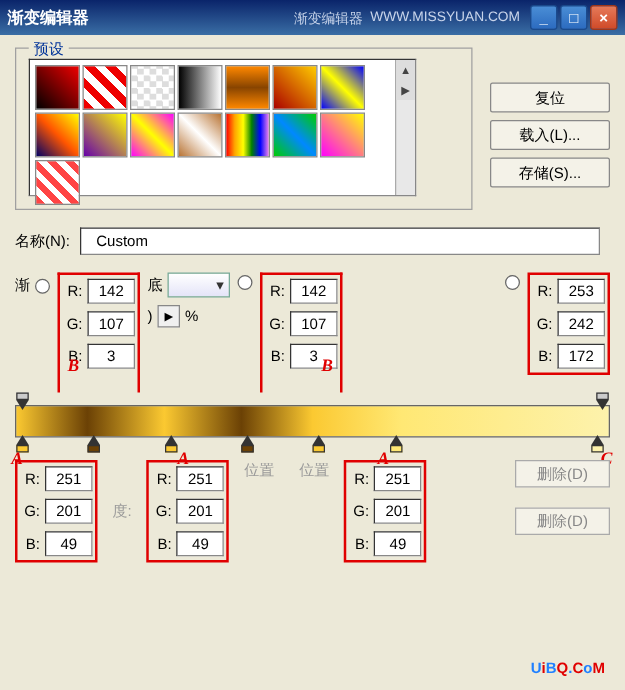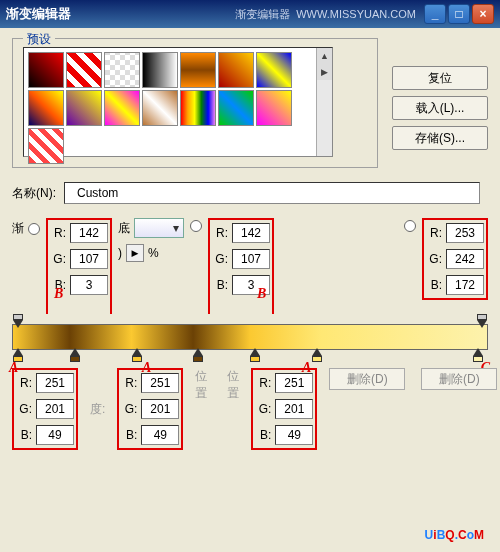--- a/index.html
+++ b/index.html
@@ -47,21 +47,21 @@
 .stop-bot { bottom: -11px; }
 .stop-marker { width: 0; height: 0; border-left: 5px solid transparent; border-right: 5px solid transparent; }
 .stop-top .stop-marker { border-top: 8px solid #333; }
 .stop-bot .stop-marker { border-bottom: 8px solid #333; }
 .stop-body { width: 10px; height: 6px; background: #ccc; border: 1px solid #333; }
 
 .annot { position: absolute; color: #e00000; font-weight: bold; font-size: 14px; font-family: "Times New Roman", serif; font-style: italic; }
 
 .lower-colors { display: flex; margin-top: 18px; gap: 12px; position: relative; }
 .del-btn { width: 76px; height: 22px; border: 1px solid #aaa; background: #f4f2e8; color: #888; display:flex; align-items:center; justify-content:center; }
-.del-col { display:flex; flex-direction:row; gap: 16px; margin-left: auto; }
+.del-col { display:flex; flex-direction:column; gap: 16px; margin-left: auto; }
 .pos-label { color: #999; }
 
 .footer-logo { position: absolute; right: 16px; bottom: 8px; font-weight: bold; font-size: 20px; }
 .footer-logo .u { color: #2080ff; } .footer-logo .i { color: #e00000; } .footer-logo .b { color: #2080ff; } .footer-logo .q { color: #e00000; } .footer-logo .dot { color: #2080ff; } .footer-logo .c { color: #e00000; } .footer-logo .o { color: #2080ff; } .footer-logo .m { color: #e00000; }
 </style>
 </head>
 <body>
 
 <div class="titlebar">
   <span class="titlebar-text">渐变编辑器</span>

